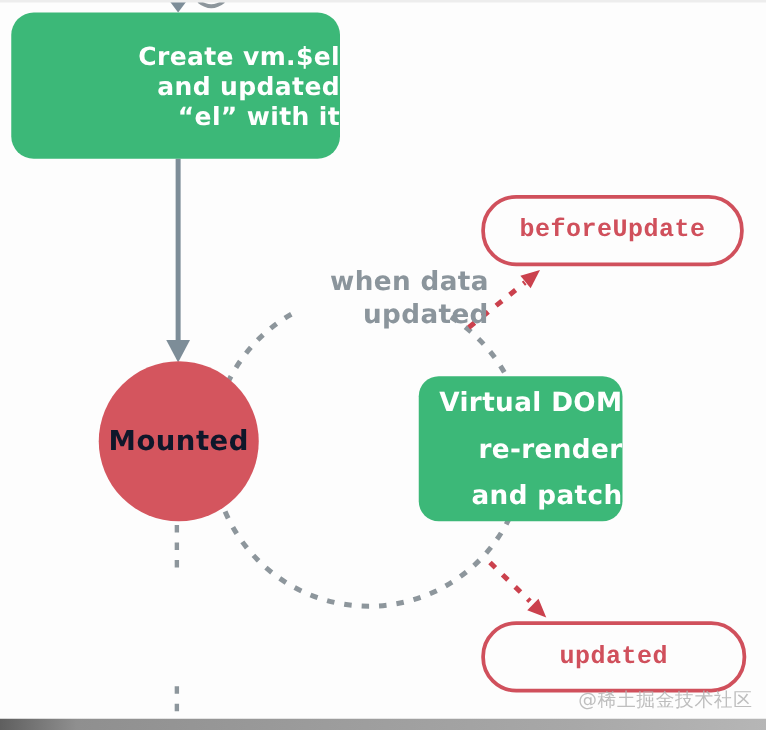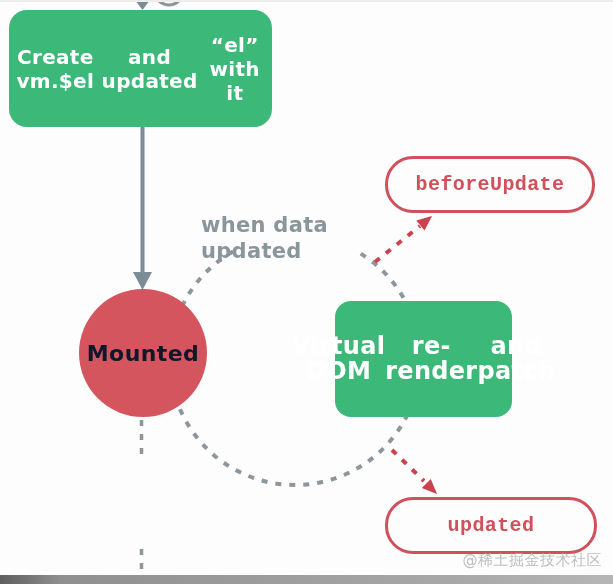--- a/index.html
+++ b/index.html
@@ -20,42 +20,42 @@
     width:613px;height:584px;
     background:var(--bg);
     overflow:hidden;
     font-family:"DejaVu Sans","Liberation Sans",sans-serif;
   }
   .layer-svg{position:absolute;left:0;top:0;z-index:1;}
   .node{position:absolute;z-index:2;display:flex;align-items:center;justify-content:center;text-align:center;}
   .green-box{
     background:var(--node-green);
     color:#fff;border-radius:18px;
-    flex-direction:row;
-    font-size:20px;font-weight:600;line-height:24px;letter-spacing:.3px;
+    flex-direction:column;
+    font-size:20px;font-weight:600;line-height:24px;letter-spacing:.3px;align-items:flex-end;
   }
   .create-el{left:9px;top:10px;width:263px;height:117px;}
-  .virtual-dom{left:335px;top:301px;width:177px;height:116px;border-radius:16px;font-size:24px;line-height:25px;}
+  .virtual-dom{left:335px;top:301px;width:163px;height:116px;border-radius:16px;font-size:21px;line-height:25px;gap:12px;}
   .mounted{
     left:79px;top:289px;width:128px;height:128px;border-radius:50%;
     background:var(--node-red);color:#0f172a;
     font-size:22px;font-weight:700;letter-spacing:.4px;
   }
   .pill{
     background:var(--bg);
     border:3px solid var(--outline-red);
     border-radius:28px;
     color:var(--outline-red);
     font-size:20px;font-weight:700;letter-spacing:.4px;font-family:Liberation Mono, monospace;
   }
   .before-update{left:385px;top:156px;width:210px;height:57px;}
   .updated{left:385px;top:497px;width:212px;height:57px;}
   .when-data{
     position:absolute;z-index:2;left:201px;top:212px;width:190px;
-    text-align:left;color:var(--label-gray);
+    text-align:right;color:var(--label-gray);
     font-size:21px;font-weight:700;line-height:26px;letter-spacing:.3px;
   }
   .watermark{
     position:absolute;z-index:3;right:11px;top:551px;
     color:var(--watermark-gray);font-size:15px;letter-spacing:.5px;
     opacity:.85;
   }
   .top-edge{position:absolute;z-index:2;left:0;top:0;width:613px;height:2px;background:#ededed;}
   .bottom-bar{
     position:absolute;z-index:4;left:0;top:575px;width:613px;height:9px;

